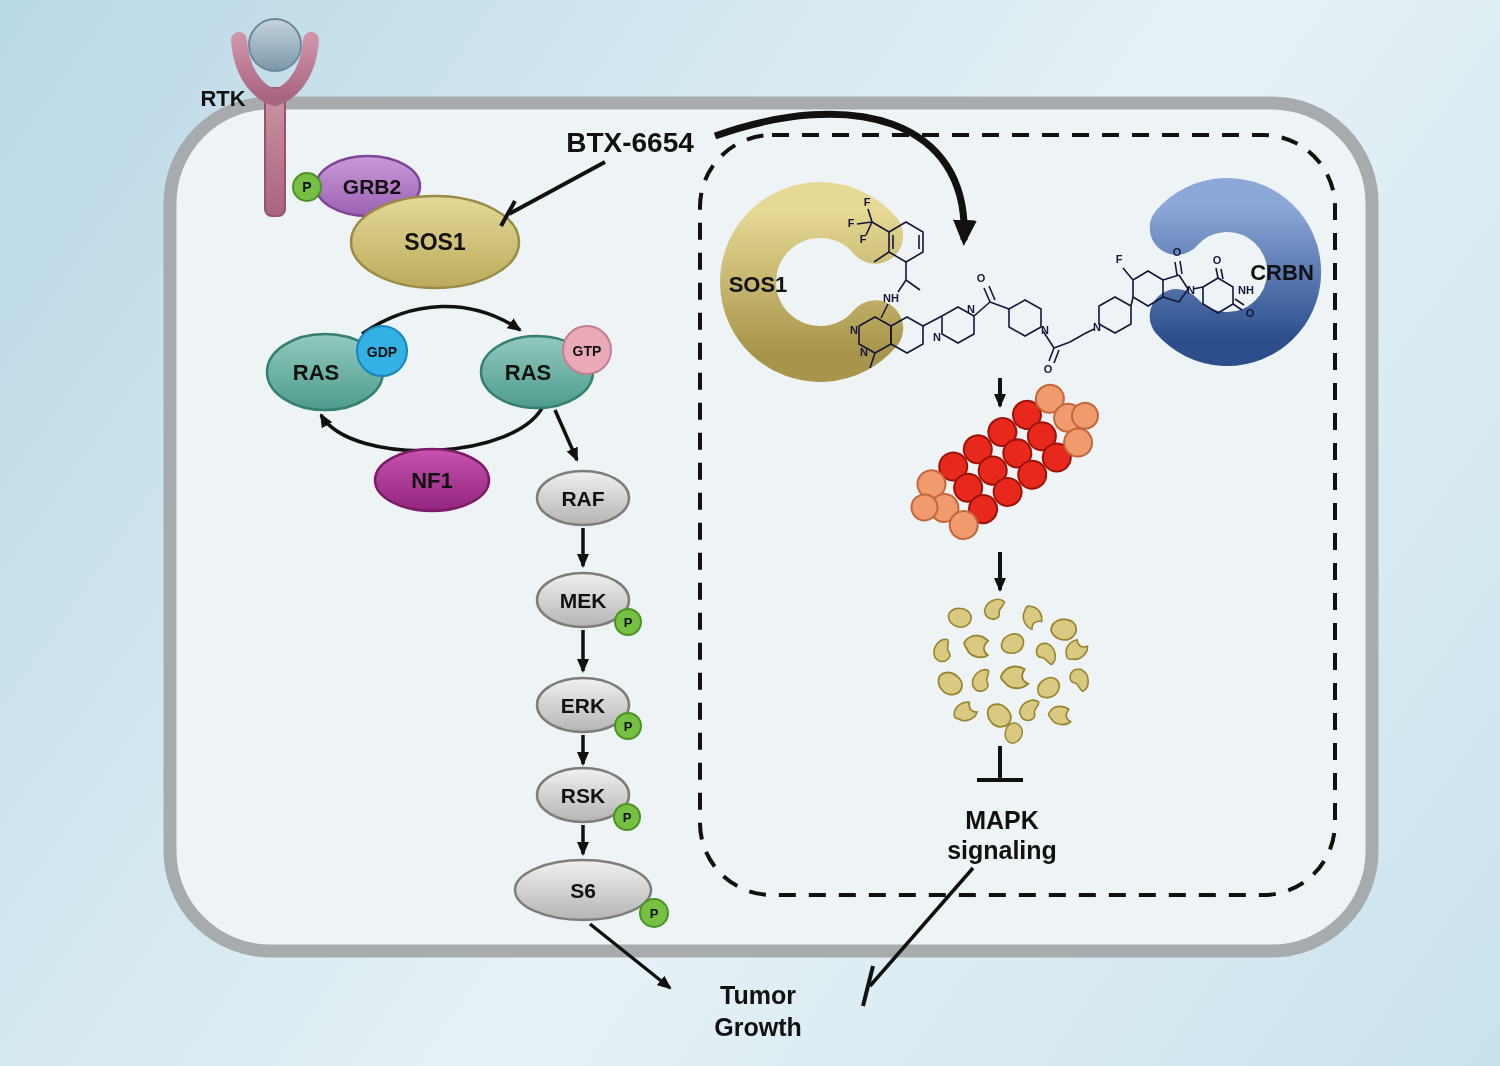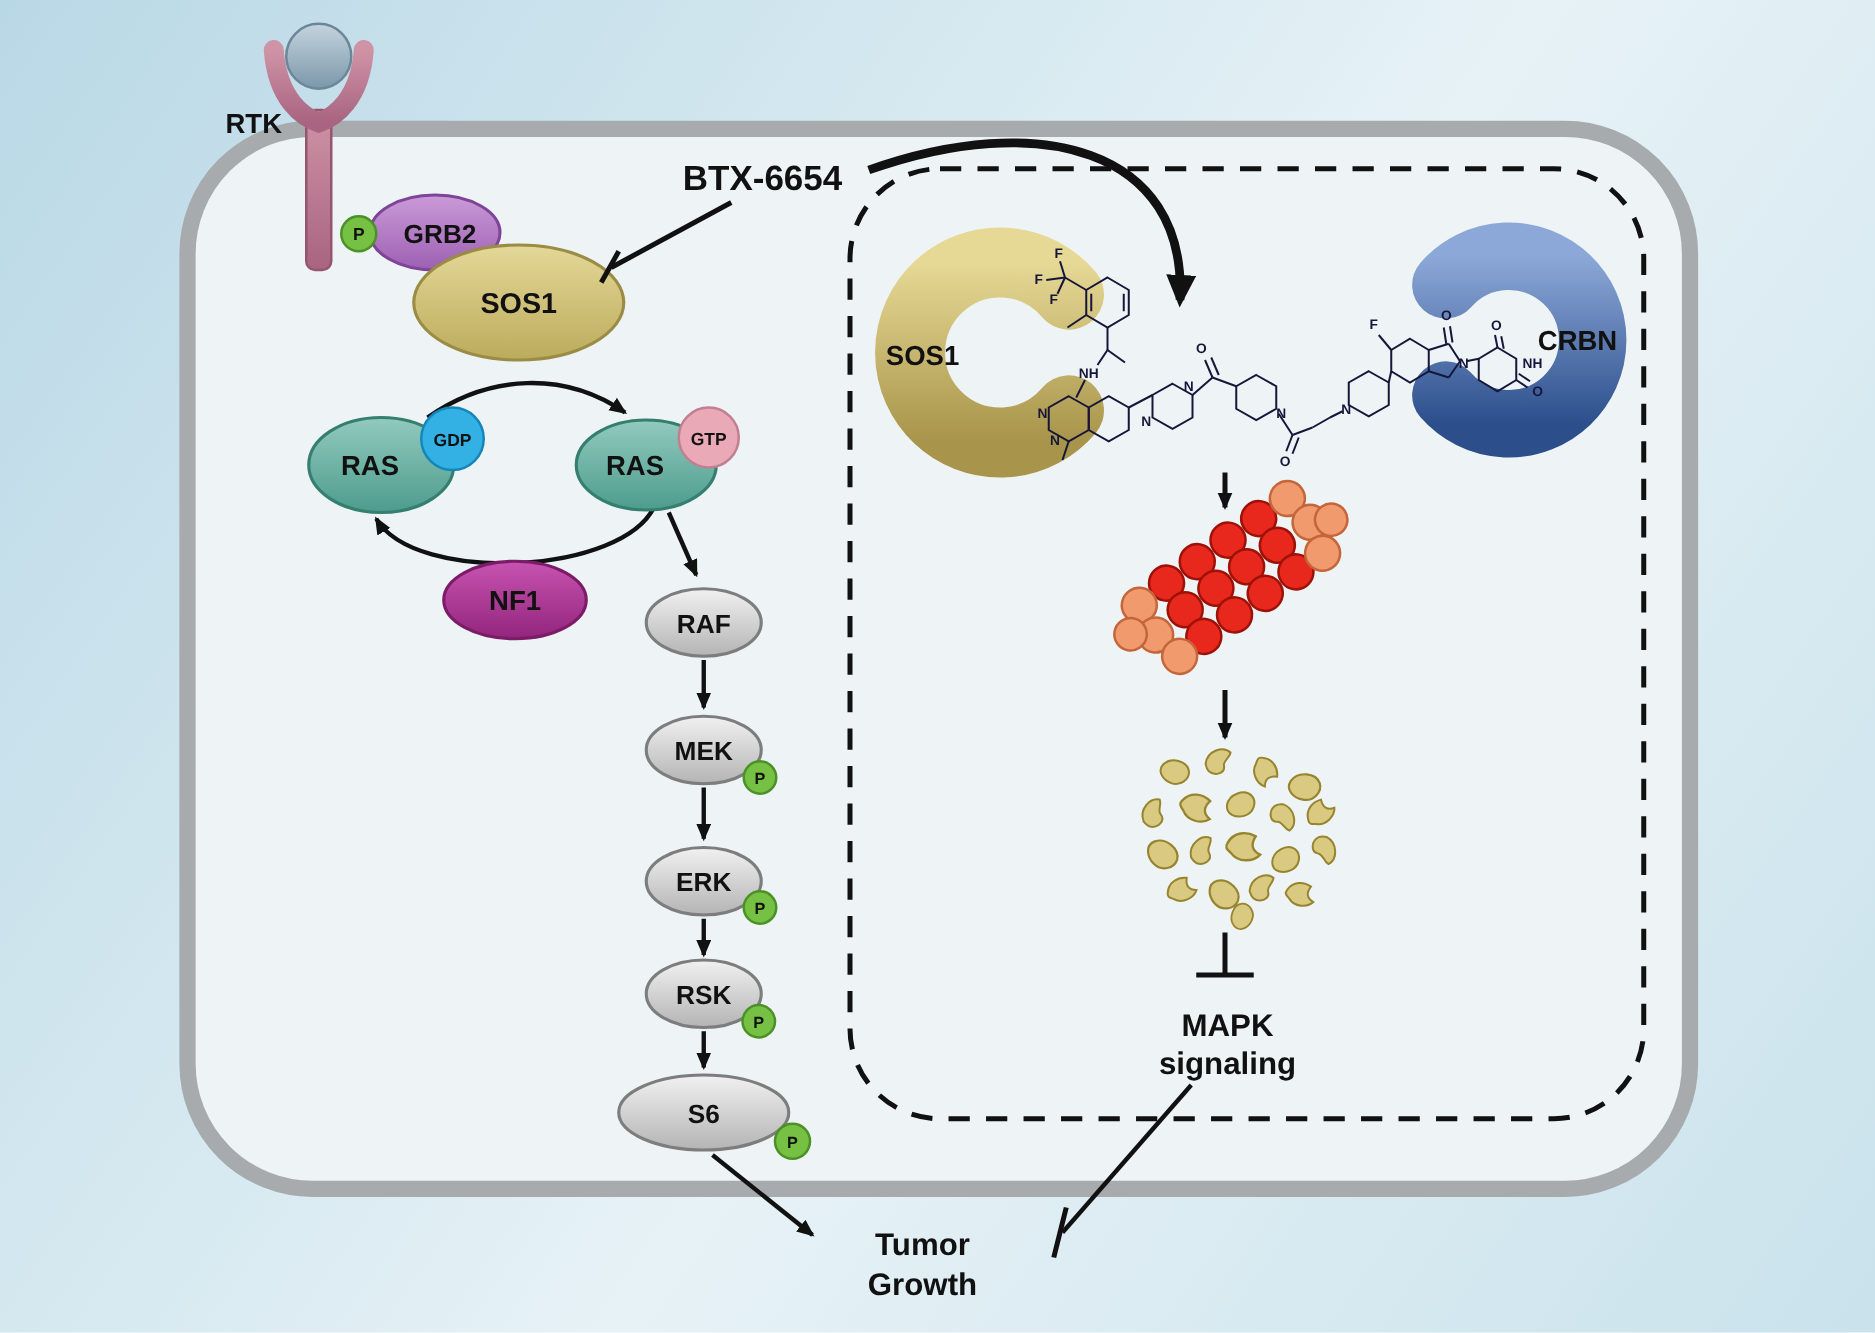--- a/index.html
+++ b/index.html
@@ -1,21 +1,21 @@
 <!DOCTYPE html>
 <html><head>
 <meta charset="utf-8">
 <style>
   html,body{margin:0;padding:0;}
   body{
     width:1500px;height:1066px;overflow:hidden;
     font-family:"Liberation Sans", sans-serif;
     background:linear-gradient(125deg,#b9d8e6 0%,#d8eaf1 38%,#e7f2f6 55%,#c9e2ec 100%);
   }
-  .stage{position:relative;width:1265px;height:1066px;}
+  .stage{position:relative;width:1265px;height:1066px;margin-left:20px;}
   svg{position:absolute;left:0;top:0;}
   text{font-family:"Liberation Sans", sans-serif;}
   .lbl{font-weight:bold;fill:#111;}
   .atom{font-size:11px;font-weight:bold;fill:#16163a;}
 </style>
 </head>
 <body>
 
 <div class="stage">
 <svg width="1500" height="1066" viewBox="0 0 1500 1066">

